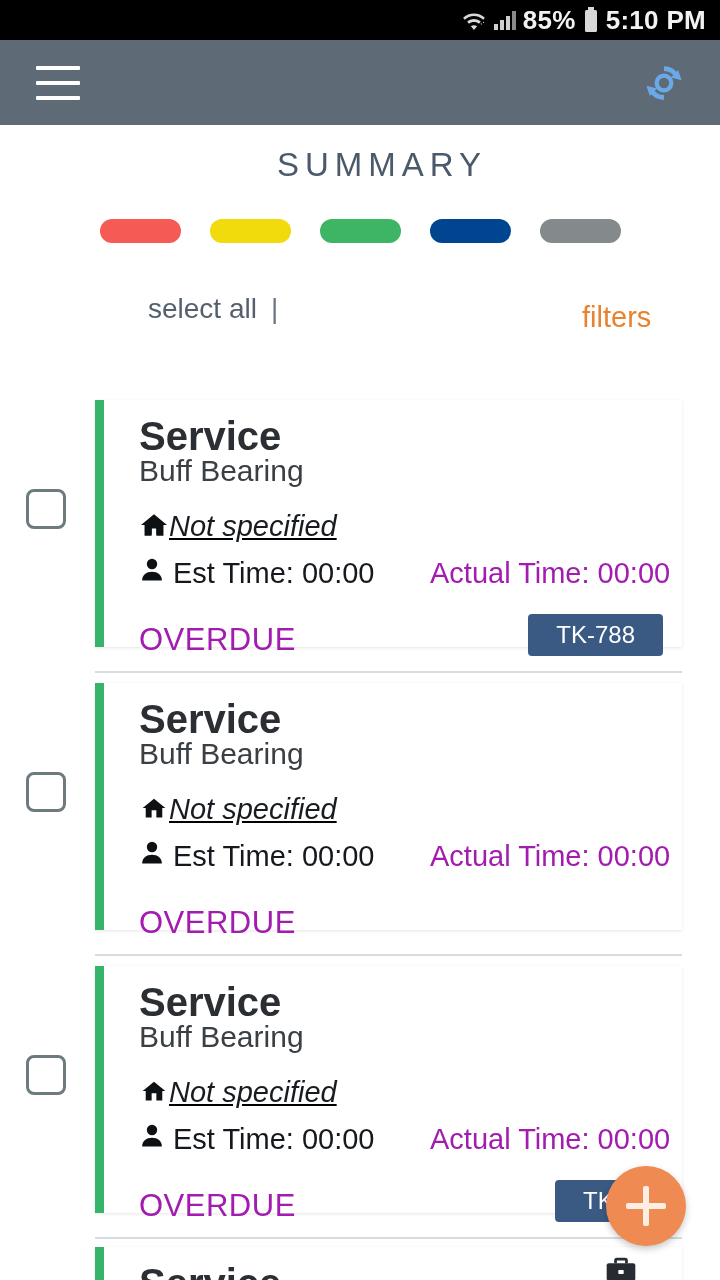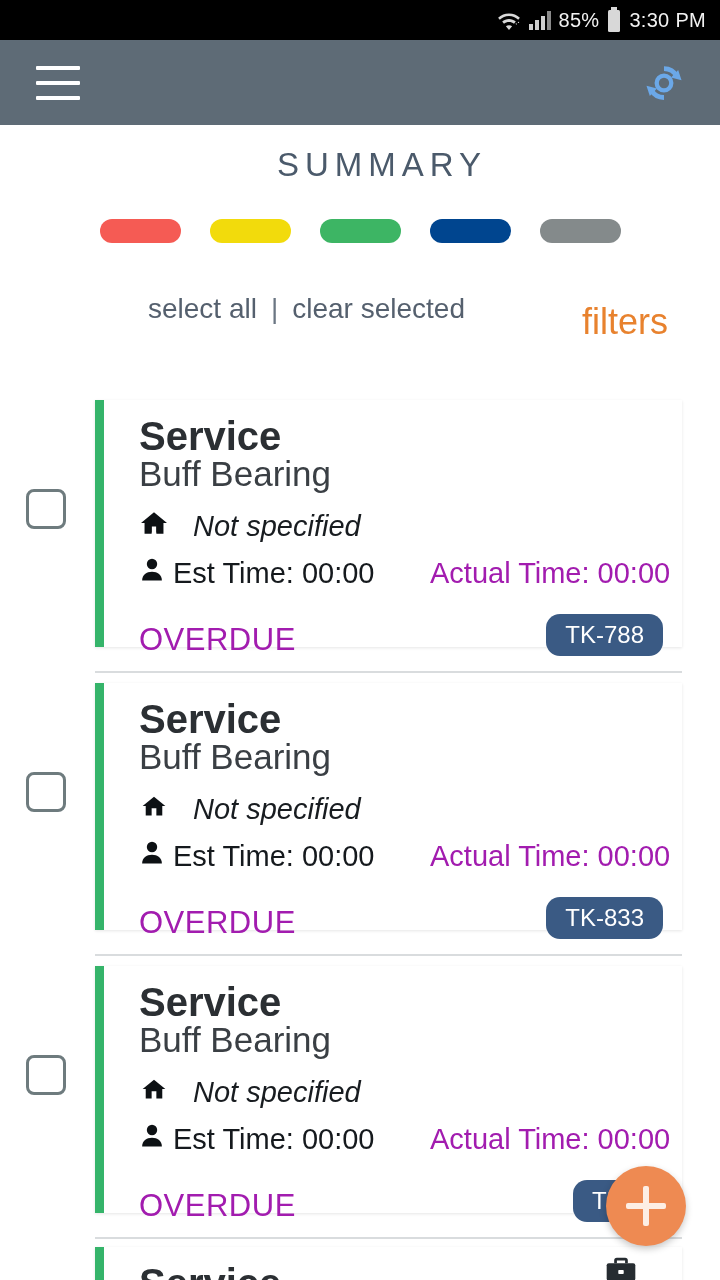--- a/index.html
+++ b/index.html
@@ -11,21 +11,21 @@
   }
 
   
   .statusbar{
     position:absolute; top:0; left:0; width:720px; height:40px;
     background:#000000; color:#f2f2f2;
     display:flex; align-items:center; justify-content:flex-end;
     padding-right:14px; gap:7px;
   }
   .sb-ico{ display:flex; align-items:flex-end; }
-  .sb-text{ font-size:20px; letter-spacing:.3px; font-weight:400; }
+  .sb-text{ font-size:26px; letter-spacing:.3px; font-weight:700; }
   .bars{ display:flex; align-items:flex-end; gap:2px; height:20px; }
   .bars i{ display:block; width:4px; background:#cfcfcf; }
   .bars i:nth-child(1){ height:6px; }
   .bars i:nth-child(2){ height:10px; }
   .bars i:nth-child(3){ height:14px; }
   .bars i:nth-child(4){ height:19px; background:#8a8a8a; }
 
   
   .appbar{
     position:absolute; top:40px; left:0; width:720px; height:85px;
@@ -56,48 +56,48 @@
   }
   .sel-group{
     position:absolute; left:148px; top:0;
     display:flex; align-items:center; gap:14px;
     font-size:28px; color:#55606e; font-weight:400;
   }
   .sel-group .divider{ color:#6b7683; }
   .sel-link{ cursor:pointer; }
   .filters{
     position:absolute; left:582px; top:8px;
-    font-size:36px; color:#e8822e; cursor:pointer;
+    font-size:29px; color:#e8822e; cursor:pointer;
   }
 
   
   .list{ position:absolute; top:390px; left:0; width:720px; height:890px; }
   .card{ position:relative; width:720px; height:283px; }
   .card-inner{
     position:absolute; left:95px; top:10px; width:587px; height:247px;
     background:#ffffff;
     box-shadow:0 1px 3px rgba(0,0,0,.10);
   }
   .accent{ position:absolute; left:0; top:0; width:9px; height:247px; background:#35b46a; }
   .checkbox{
     position:absolute; left:26px; top:99px; width:40px; height:40px;
     border:3px solid #6e7b7e; border-radius:8px; background:#fff; cursor:pointer;
   }
   .c-title{ position:absolute; left:44px; top:14px; font-size:40px; font-weight:bold; color:#2b2f33; }
-  .c-sub{ position:absolute; left:44px; top:54px; font-size:35px; color:#3a3f44; }
-  .row-loc{ position:absolute; left:44px; top:110px; display:flex; align-items:flex-start; gap:24px; }
+  .c-sub{ position:absolute; left:44px; top:54px; font-size:30px; color:#3a3f44; }
+  .row-loc{ position:absolute; left:44px; top:110px; display:flex; align-items:center; gap:0;text-decoration:underline; }
   .row-loc .txt{ font-size:29px; font-style:italic; color:#181c20; font-weight:500; }
   .row-time{ position:absolute; left:44px; top:157px; right:10px; display:flex; }
   .row-time .est{ display:flex; align-items:center; gap:8px; font-size:29px; color:#15191d; }
   .row-time .actual{ position:absolute; left:291px; font-size:29px; color:#a21caf; }
   .overdue{ position:absolute; left:44px; top:222px; font-size:31px; color:#a21caf; letter-spacing:.5px; }
   .badge{
     position:absolute; right:19px; top:214px;
     background:#3a5a84; color:#ffffff; font-size:24px;
-    padding:7px 19px; border-radius:14px; cursor:pointer;
+    padding:7px 28px; border-radius:4px; cursor:pointer;
   }
   .sep{ position:absolute; left:95px; bottom:0; width:587px; height:2px; background:#d9dcde; }
 
   
   .card-partial{ position:relative; width:720px; height:60px; overflow:hidden; }
   .card-partial .card-inner{ height:120px; top:8px; }
   .card-partial .accent{ height:120px; }
   .briefcase{ position:absolute; right:44px; top:8px; }
 
   
@@ -132,21 +132,21 @@
       <i></i>
       <i></i>
   </span>
   <span class="sb-text">85%</span>
   <span class="sb-ico">
     <svg width="16" height="26" viewBox="0 0 16 26">
       <rect x="5" y="0" width="6" height="3" fill="#d8d8d8"></rect>
       <rect x="2" y="3" width="12" height="22" rx="1.5" fill="#d8d8d8"></rect>
     </svg>
   </span>
-  <span class="sb-text">3:30 PM</span>
+  <span class="sb-text">5:10 PM</span>
 </div>
 
 <div class="appbar">
   <div class="hamburger">
     <span></span>
       <span></span>
       <span></span>
   </div>
   <div class="refresh-btn">
     <svg width="54" height="54" viewBox="0 0 24 24">
@@ -166,21 +166,20 @@
   <div class="pill" style="background:#f2db0c"></div>
   <div class="pill" style="background:#3db564"></div>
   <div class="pill" style="background:#00458f"></div>
   <div class="pill" style="background:#848a8b"></div>
 </div>
 
 <div class="selectrow">
   <div class="sel-group">
     <span class="sel-link">select all</span>
     <span class="divider">|</span>
-    <span class="sel-link">clear selected</span>
   </div>
   <div class="filters">filters</div>
 </div>
 
 <div class="list">
 
   <div class="card">
     <div class="checkbox"></div>
     <div class="card-inner">
       <div class="accent"></div>
@@ -233,21 +232,20 @@
             <svg width="26" height="26" viewBox="0 0 20 20">
                 <circle cx="10" cy="5.4" r="4" fill="#0d1114"></circle>
                 <path d="M2.4 18c0-4.2 3.4-6.6 7.6-6.6s7.6 2.4 7.6 6.6H2.4z" fill="#0d1114"></path>
               </svg>
           </span>
           <span>Est Time: 00:00</span>
         </span>
         <span class="actual">Actual Time: 00:00</span>
       </div>
       <div class="overdue">OVERDUE</div>
-      <div class="badge">TK-833</div>
     </div>
     <div class="sep"></div>
   </div>
 
   <div class="card">
     <div class="checkbox"></div>
     <div class="card-inner">
       <div class="accent"></div>
       <div class="c-title">Service</div>
       <div class="c-sub">Buff Bearing</div>

